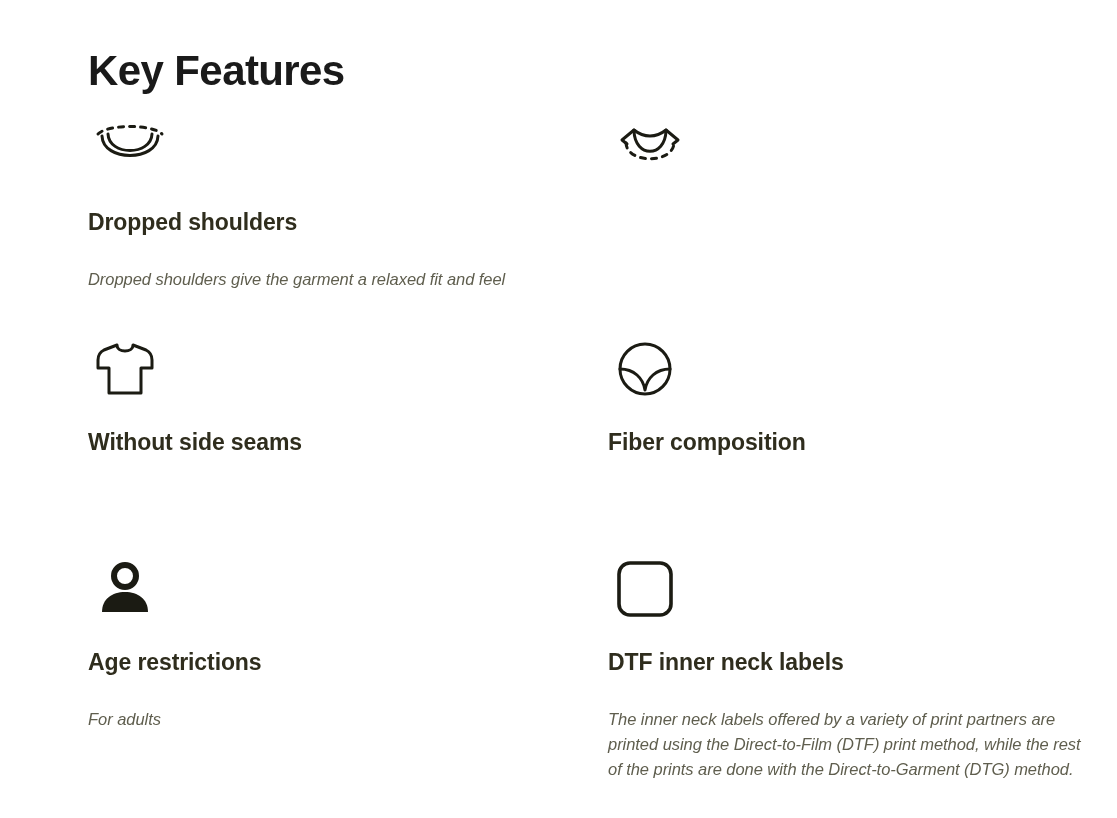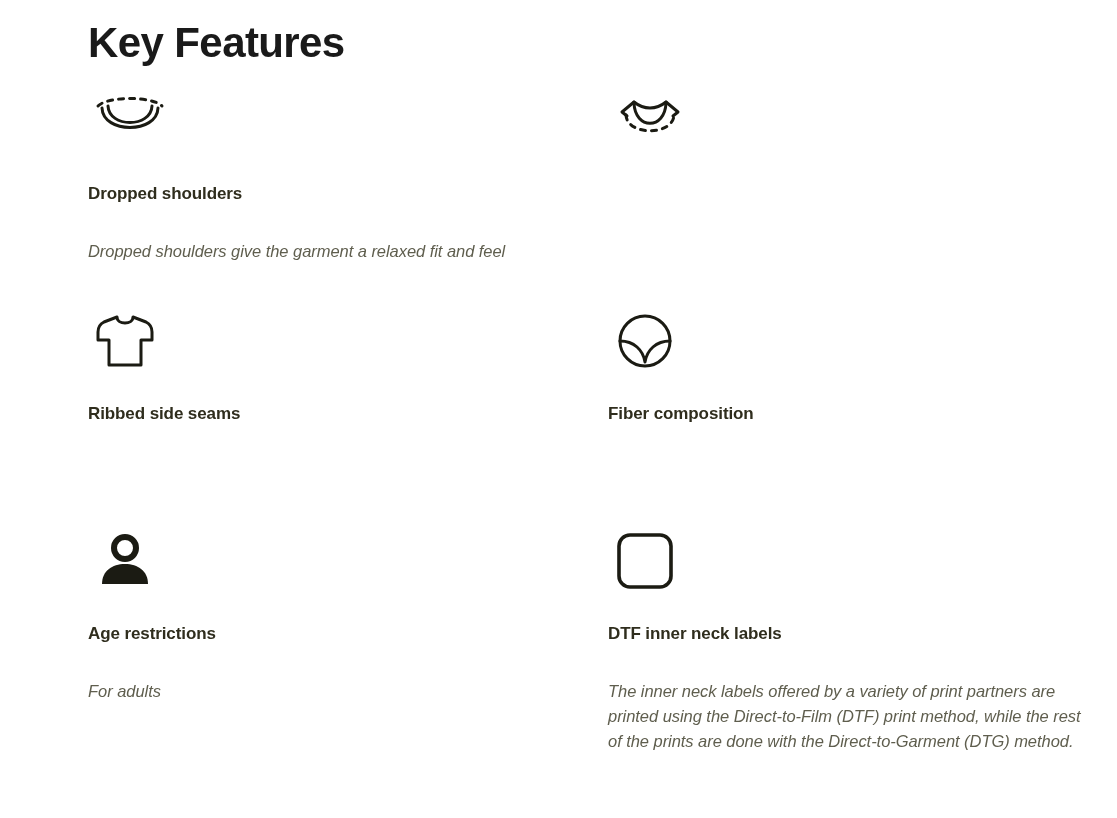--- a/index.html
+++ b/index.html
@@ -13,20 +13,21 @@
     font-family: "Liberation Sans", sans-serif;
     -webkit-font-smoothing: antialiased;
     overflow: hidden;
   }
 
   .page {
     position: relative;
     width: 1117px;
     height: 618px;
     background: #ffffff;
+    margin-top: 28px;
   }
 
   .page-title {
     position: absolute;
     left: 88px;
     top: 17px;
     margin: 0;
     font-size: 42px;
     line-height: 52px;
     font-weight: 700;
@@ -56,21 +57,21 @@
     margin: 0 0 0 6px;
     color: #1b1b13;
   }
   .feature-icon svg {
     display: block;
   }
 
   .feature-title {
     margin: 0;
     padding-top: 32px;
-    font-size: 17px;
+    font-size: 23px;
     line-height: 24px;
     font-weight: 700;
     letter-spacing: -0.1px;
     color: #2f2d1d;
   }
 
   .feature-desc {
     margin: 0;
     padding-top: 33px;
     font-size: 16.5px;
@@ -117,21 +118,21 @@
         </svg>
       </span>
     </div>
 
     <div class="feature left">
       <span class="feature-icon">
         <svg width="62" height="58" viewBox="0 0 62 58" fill="none" xmlns="http://www.w3.org/2000/svg">
           <path d="M23 5 C23 13, 39 13, 39 5 L52 10 C56 12, 58 16, 58 20 L58 28 L47 28 L47 53 L15 53 L15 28 L4 28 L4 20 C4 16, 6 12, 10 10 Z" stroke="#1b1b13" stroke-width="3" stroke-linejoin="round" stroke-linecap="round"></path>
         </svg>
       </span>
-      <div class="feature-title">Ribbed side seams</div>
+      <div class="feature-title">Without side seams</div>
     </div>
 
     <div class="feature right">
       <span class="feature-icon">
         <svg width="62" height="58" viewBox="0 0 62 58" fill="none" xmlns="http://www.w3.org/2000/svg">
           <circle cx="31" cy="29" r="25" stroke="#1b1b13" stroke-width="3"></circle>
           <path d="M6 29 C20 29, 29 38, 31 50 C33 38, 42 29, 56 29" stroke="#1b1b13" stroke-width="3" stroke-linecap="round" stroke-linejoin="round"></path>
         </svg>
       </span>
       <div class="feature-title">Fiber composition</div>

